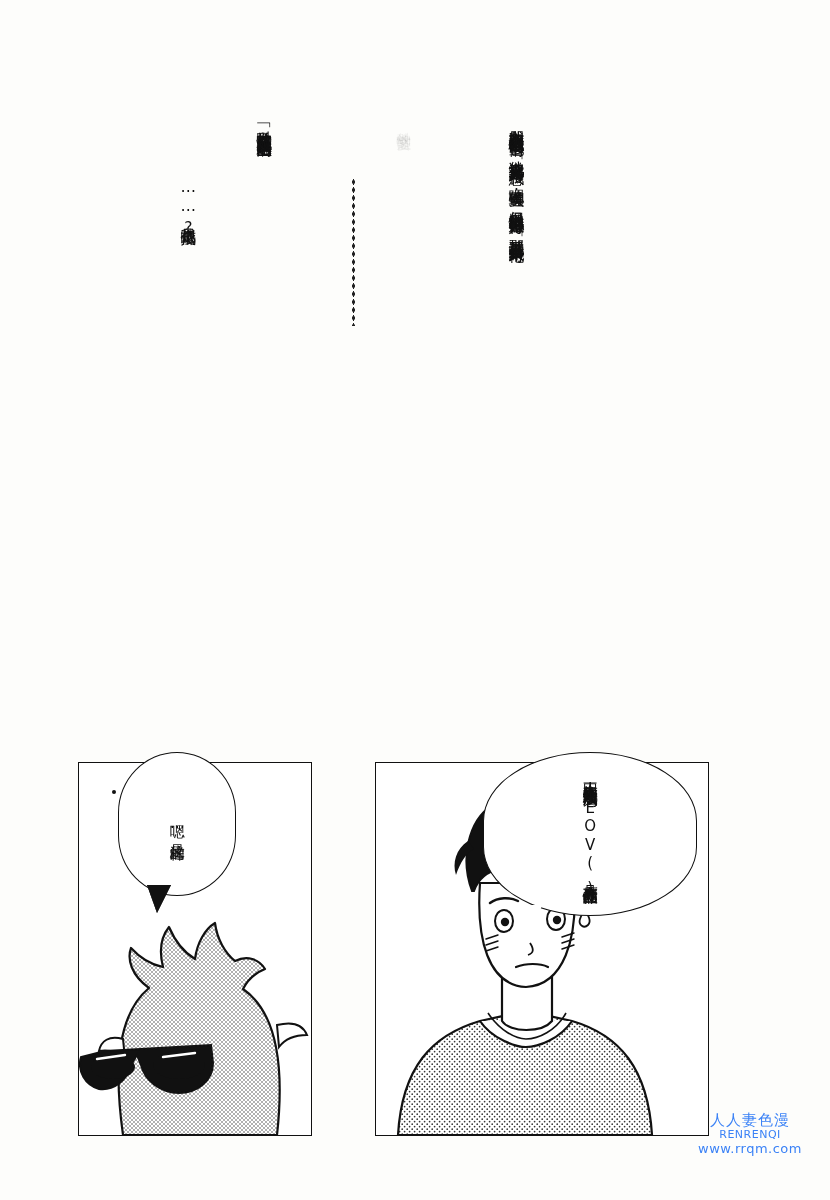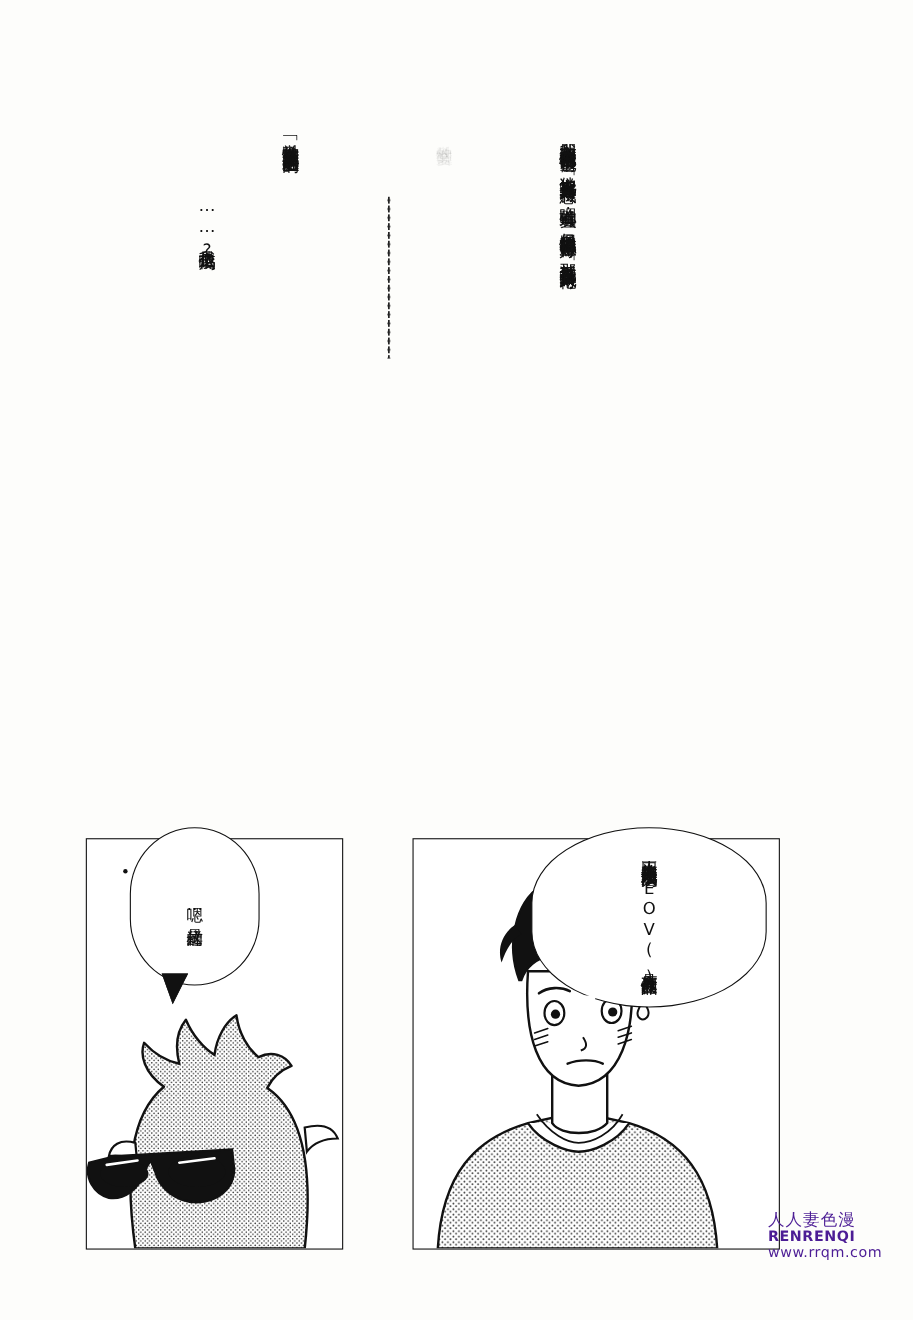--- a/index.html
+++ b/index.html
@@ -149,29 +149,29 @@
     position: absolute;
     width: 4px; height: 4px;
     background: #111;
     border-radius: 50%;
   }
 
   
   #watermark {
     position: absolute;
     right: 28px;
-    bottom: 52px;
-    text-align: left;
-    color: #4c1d95;
+    bottom: 43px;
+    text-align: center;
+    color: #3b82f6;
     font-family: "DejaVu Sans", sans-serif;
     line-height: 1.15;
     user-select: none;
   }
   #watermark .wm-main { font-size: 15px; letter-spacing: 1px; }
-  #watermark .wm-sub  { font-size: 13px; letter-spacing: 0.5px; font-weight: bold; }
+  #watermark .wm-sub  { font-size: 11px; letter-spacing: 0.5px; }
   #watermark .wm-url  { font-size: 13px; letter-spacing: 0.5px; }
 
   
   #ghost {
     position: absolute;
     top: 120px;
     left: 392px;
     height: 380px;
     writing-mode: vertical-rl;
     text-orientation: upright;

